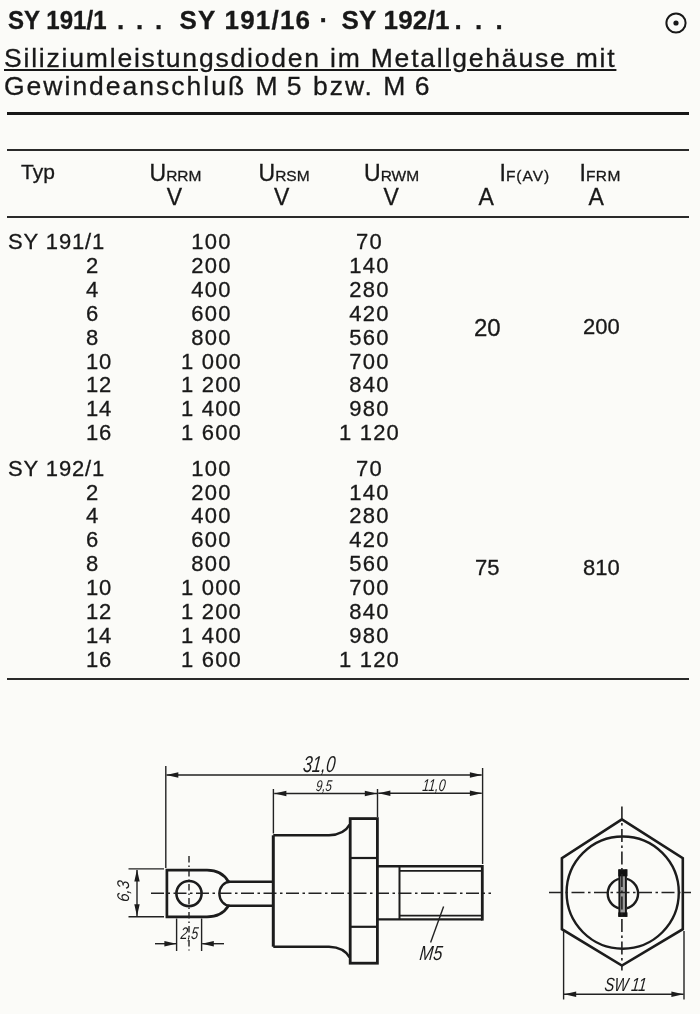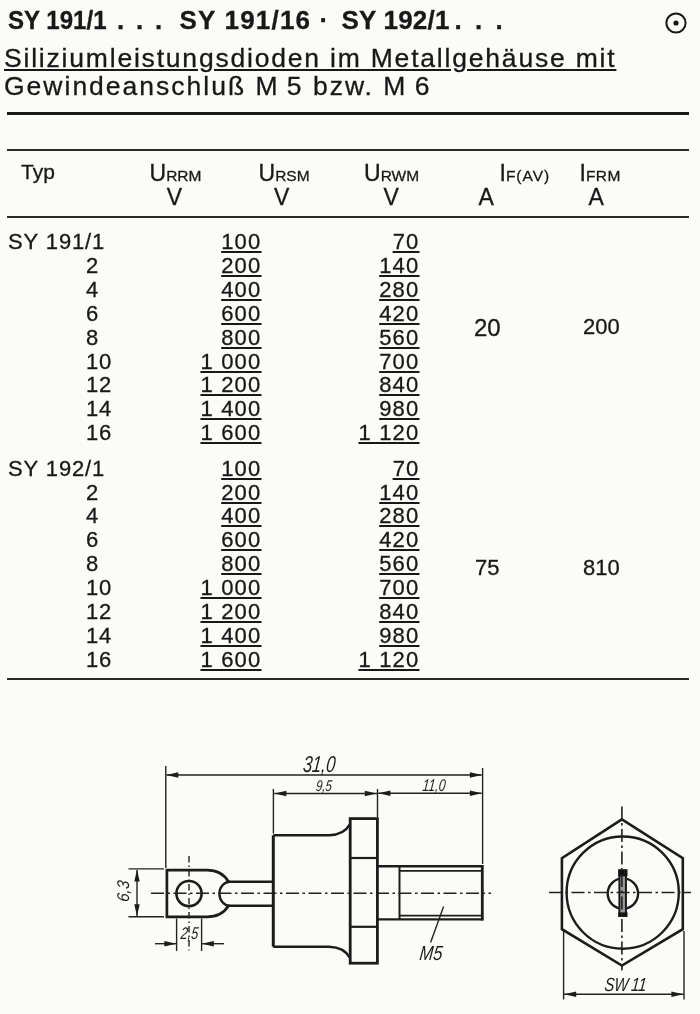--- a/index.html
+++ b/index.html
@@ -1,19 +1,19 @@
 <!DOCTYPE html>
 <html><head>
 <meta charset="utf-8">
 <style>
 html,body{margin:0;padding:0;}
 body{width:700px;height:1014px;position:relative;background:#fbfbf8;-webkit-text-stroke:0.3px #181818;
  font-family:"Liberation Sans",sans-serif;color:#181818;overflow:hidden;}
 .abs{position:absolute;white-space:nowrap;}
-.num{text-align:right;letter-spacing:1.2px;text-decoration:underline;}
+.num{text-align:center;letter-spacing:1.2px;}
 .sub{font-size:15.5px;}
 </style>
 </head>
 <body>
 
 <div class="abs" id="title" style="left:0;top:5px;font-size:26px;font-weight:bold;width:700px;height:30px;">
     <span class="abs" style="left:8px;transform-origin:0 0;transform:scaleX(0.925);">SY 191/1</span>
     <span class="abs" style="left:117px;">.</span>
     <span class="abs" style="left:136px;">.</span>
     <span class="abs" style="left:155px;">.</span>

